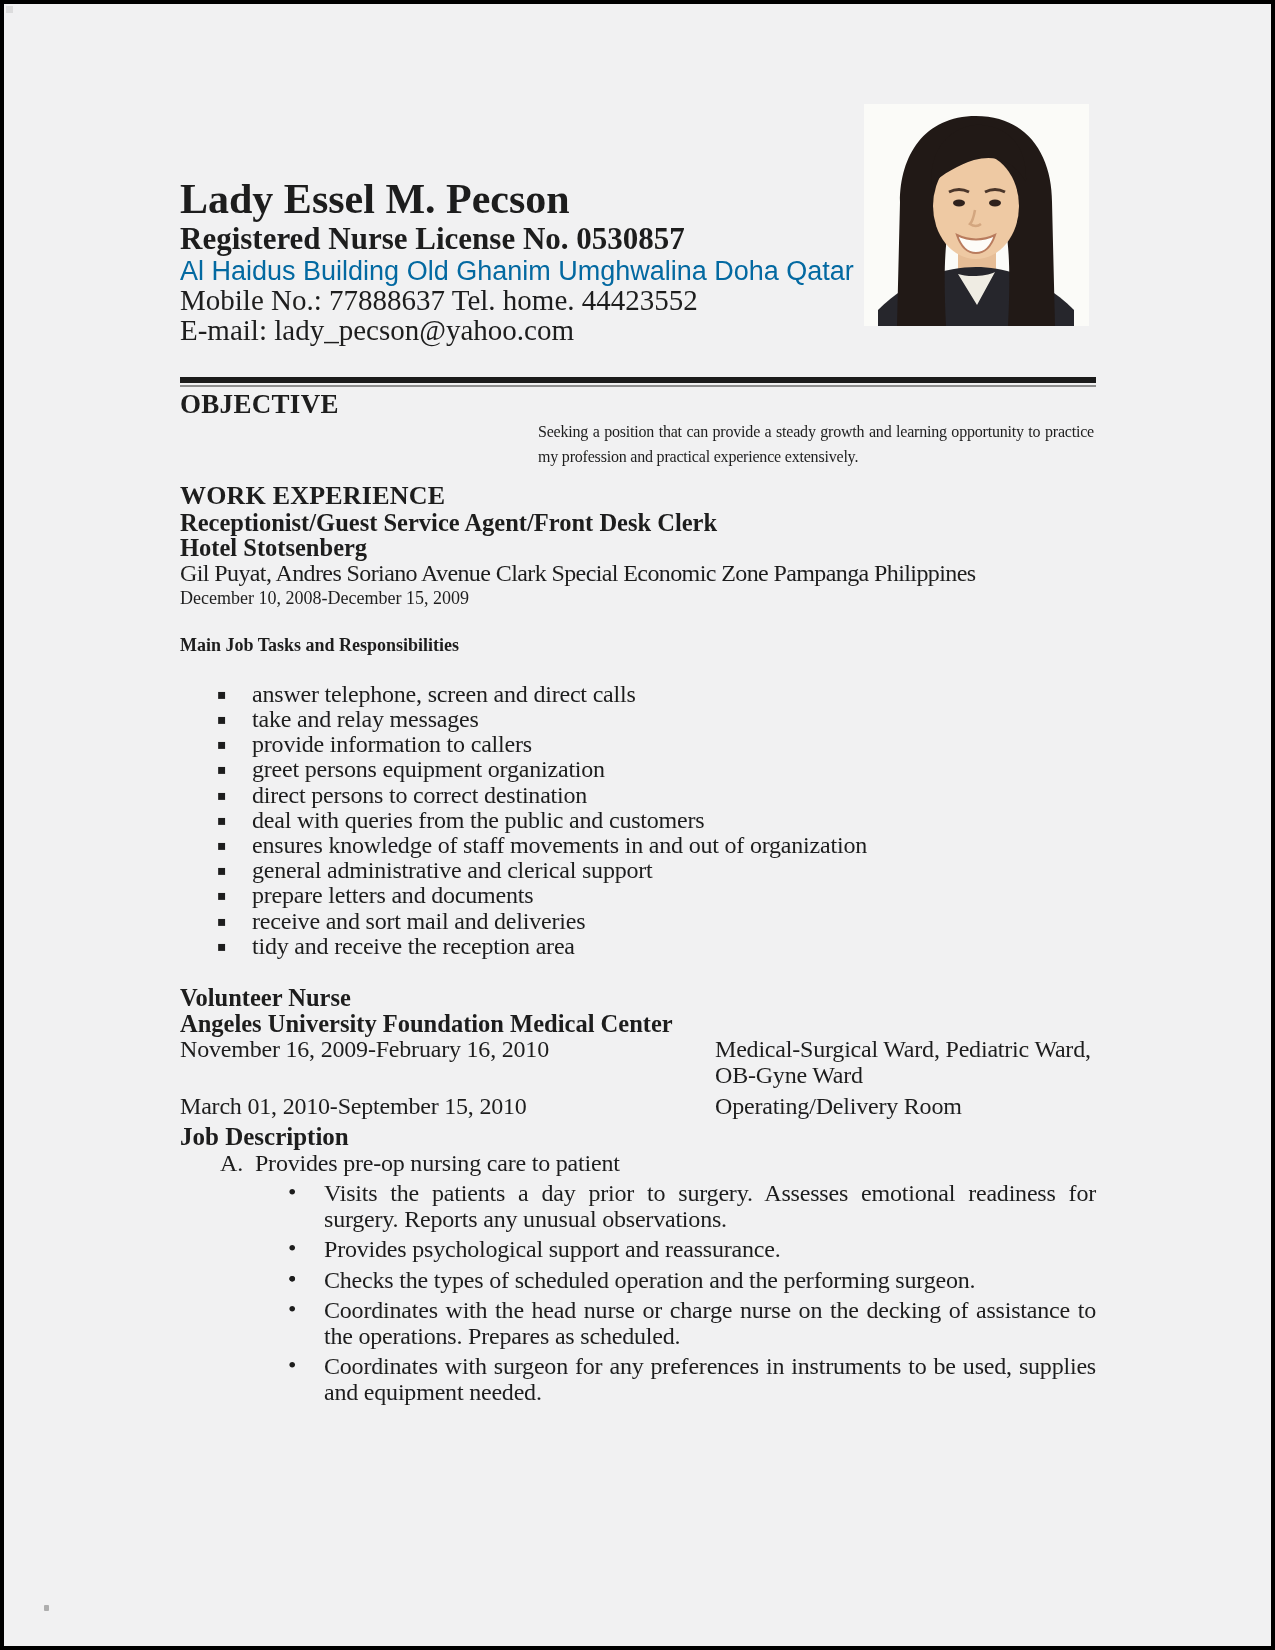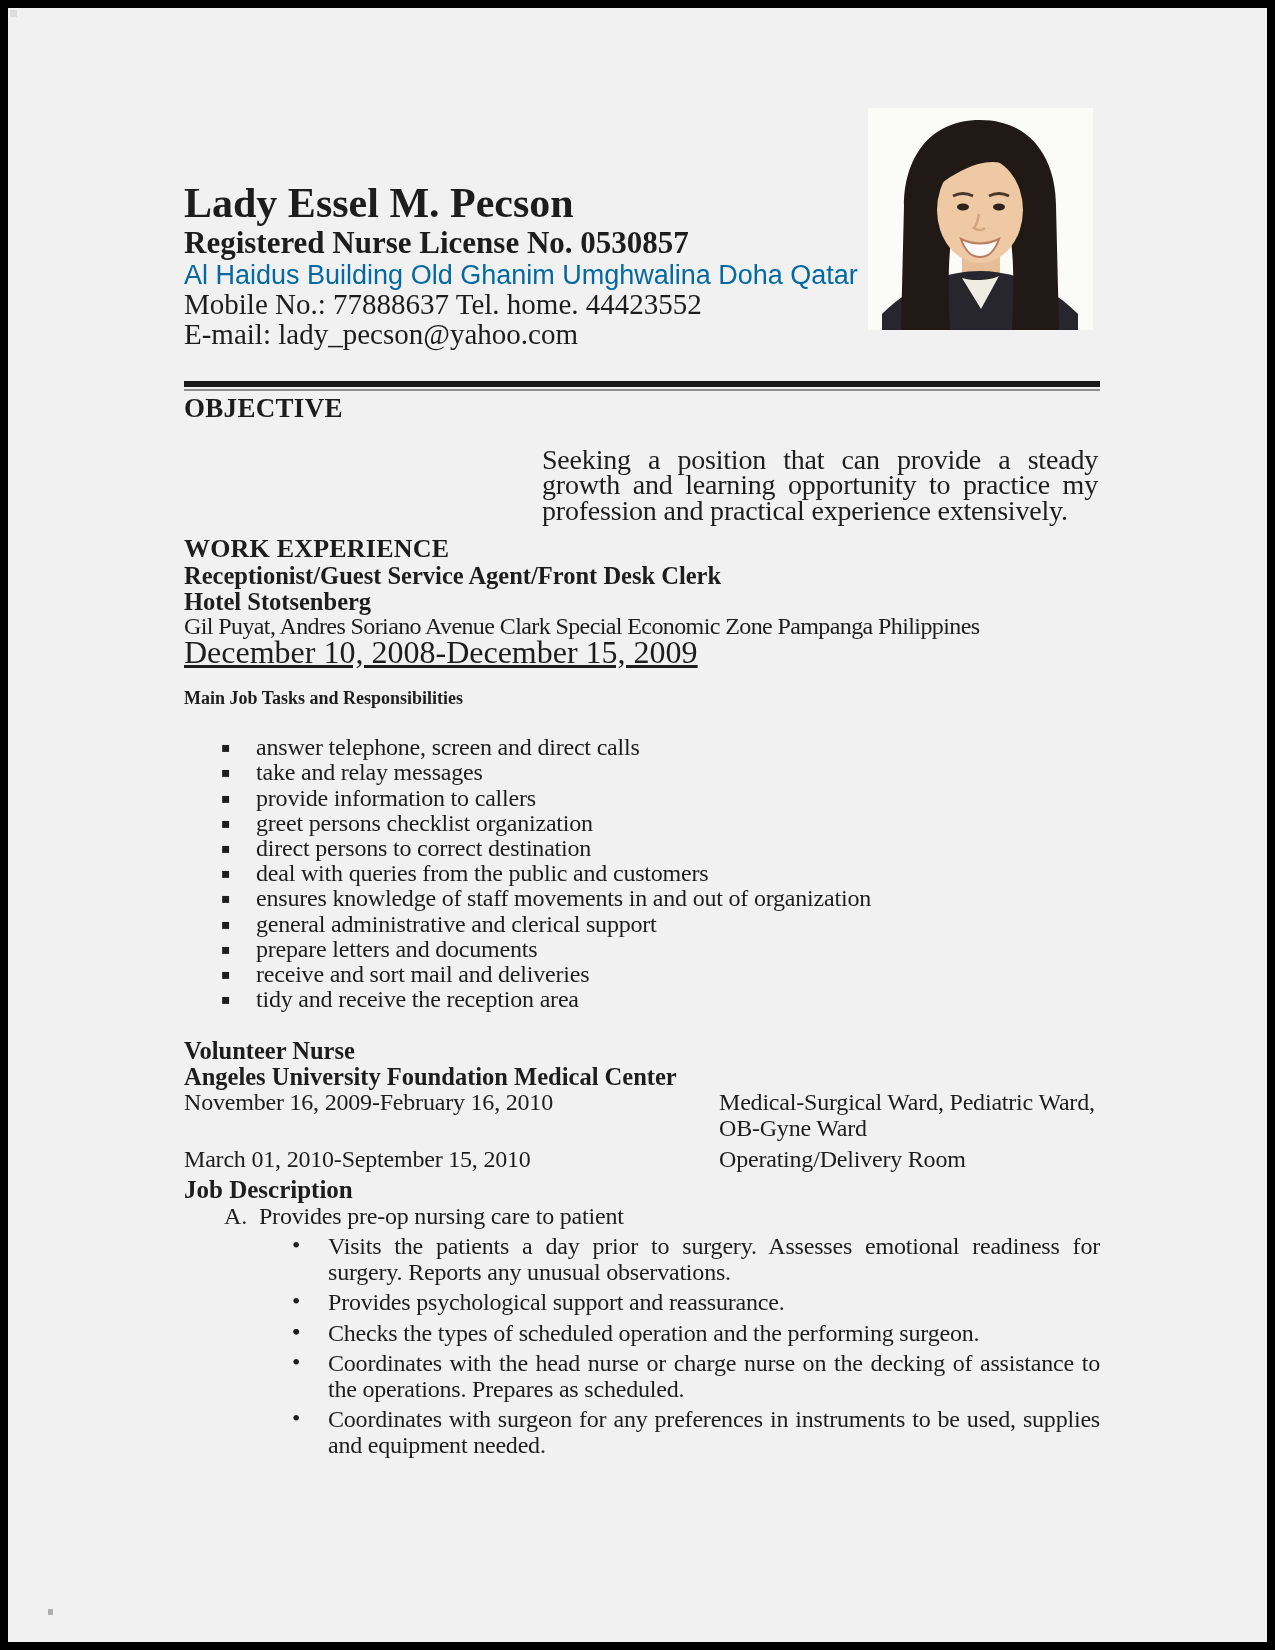--- a/index.html
+++ b/index.html
@@ -1,21 +1,21 @@
 <!DOCTYPE html>
 <html><head>
 <meta charset="utf-8">
 <style>
   html,body { margin:0; padding:0; background:#e9e9ea; }
   .page {
     position:relative;
     width:1275px; height:1650px;
     margin:0 auto;
     background:#f1f1f2;
-    border:8px solid #000000;
+    border:4px solid #000000;
     box-sizing:border-box;
     overflow:hidden;
     font-family:"Liberation Serif","DejaVu Serif",serif;
     color:#1d1d1d;
   }
   .content { position:absolute; left:176px; top:0; width:916px; }
 
   
   .header { margin-top:172px; }
   .name    { font-size:42px; font-weight:bold; line-height:46px; white-space:nowrap; }
@@ -28,26 +28,26 @@
   .photo { position:absolute; left:860px; top:100px; width:225px; height:222px; }
 
   
   .rule { margin-top:32px; }
   .rule .thick { height:6px; background:#1b1b1b; }
   .rule .gapln { height:2px; }
   .rule .thin  { height:2px; background:#8e8e8e; }
 
   
   .h-obj  { font-size:27px; font-weight:bold; line-height:30px; margin-top:2px; letter-spacing:.3px; }
-  .obj-text { margin-left:358px; width:556px; text-align:justify; font-size:28px; line-height:25.4px; letter-spacing:-.2px;margin-top:24px; }
+  .obj-text { margin-left:358px; width:556px; text-align:justify; font-size:16px; line-height:25.4px; letter-spacing:-.2px; }
 
   .h-sec  { font-size:26px; font-weight:bold; line-height:28px; margin-top:12px; letter-spacing:.2px; }
   .job-title, .job-employer { font-size:24.5px; font-weight:bold; line-height:25.5px; white-space:nowrap; }
   .job-location { font-size:24px; line-height:25.5px; white-space:nowrap; letter-spacing:-.6px; }
-  .job-dates { font-size:32px; line-height:25.5px; white-space:nowrap;text-decoration:underline; }
+  .job-dates { font-size:18px; line-height:25.5px; white-space:nowrap; }
 
   .tasks-heading { font-size:18px; font-weight:bold; line-height:26px; margin-top:20px; }
   ul.tasks { list-style:none; margin:24px 0 0 0; padding:0; font-size:24px; line-height:25.2px; letter-spacing:-.2px; }
   ul.tasks li { position:relative; padding-left:72px; }
   ul.tasks li .sq { position:absolute; left:37px; top:0; font-size:14px; font-family:"DejaVu Sans",sans-serif; color:#1d1d1d; }
 
   .vol { margin-top:26px; }
   .assign-row { display:flex; font-size:24px; line-height:26px; margin-bottom:5px; letter-spacing:-.2px; }
   .assign-row .dates { width:535px; flex:none; }
   .assign-row .unit  { width:381px; }
@@ -131,21 +131,21 @@
         <li>
         <span class="sq">▪</span>
         <span>take and relay messages</span>
       </li>
         <li>
         <span class="sq">▪</span>
         <span>provide information to callers</span>
       </li>
         <li>
         <span class="sq">▪</span>
-        <span>greet persons checklist organization</span>
+        <span>greet persons equipment organization</span>
       </li>
         <li>
         <span class="sq">▪</span>
         <span>direct persons to correct destination</span>
       </li>
         <li>
         <span class="sq">▪</span>
         <span>deal with queries from the public and customers</span>
       </li>
         <li>

